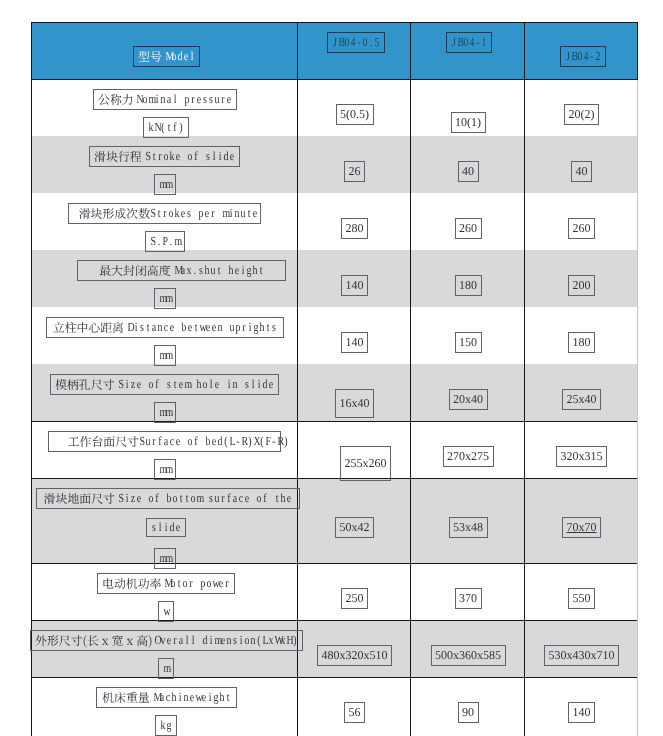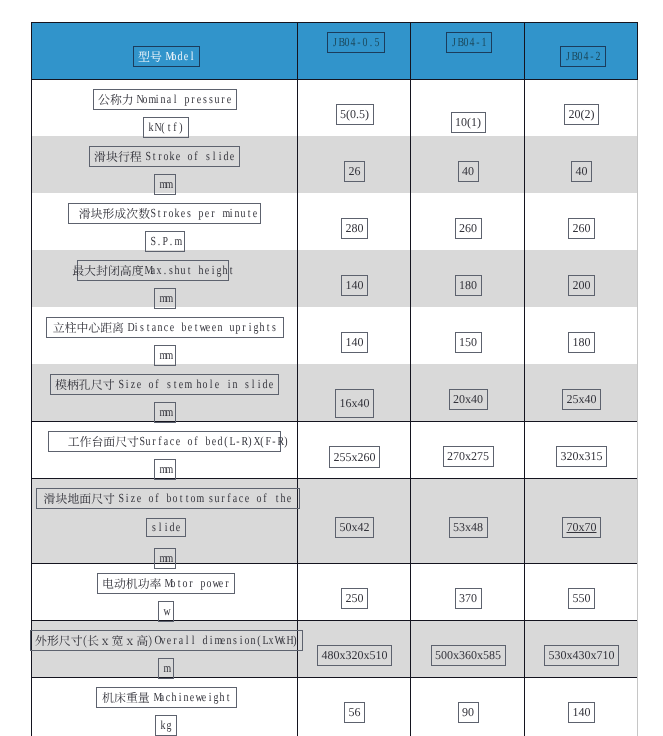--- a/index.html
+++ b/index.html
@@ -117,21 +117,21 @@
     </div>
     <div class="bx vbx" style="left: 341px; top: 218px; height: 21px;">
       <span class="val">280</span>
     </div>
     <div class="bx vbx" style="left: 454.5px; top: 218px; height: 21px;">
       <span class="val">260</span>
     </div>
     <div class="bx vbx" style="left: 568px; top: 218px; height: 21px;">
       <span class="val">260</span>
     </div>
-    <div class="bx" style="left: 77px; top: 260px; width: 152px; height: 21px;">
+    <div class="bx" style="left: 77px; top: 260px; width: 209px; height: 21px;">
       <span class="cn">最大封闭高度</span>
       <span class="sp"> </span>
       <span class="en"><i class="ch">M</i><i class="ch">a</i><i class="ch">x</i><i class="ch">.</i><i class="ch">s</i><i class="ch">h</i><i class="ch">u</i><i class="ch">t</i><i class="ch">&nbsp;</i><i class="ch">h</i><i class="ch">e</i><i class="ch">i</i><i class="ch">g</i><i class="ch">h</i><i class="ch">t</i></span>
     </div>
     <div class="bx" style="left: 154px; top: 288px; height: 21px;">
       <span class="en"><i class="ch">m</i><i class="ch">m</i></span>
     </div>
     <div class="bx vbx" style="left: 341px; top: 275px; height: 21px;">
       <span class="val">140</span>
     </div>
@@ -176,21 +176,21 @@
       <span class="val">25x40</span>
     </div>
     <div class="bx" style="left: 48px; top: 431px; width: 233px; height: 21px; padding-left: 32px;">
       <span class="cn">工作台面尺寸</span>
       <span class="sp"> </span>
       <span class="en"><i class="ch">S</i><i class="ch">u</i><i class="ch">r</i><i class="ch">f</i><i class="ch">a</i><i class="ch">c</i><i class="ch">e</i><i class="ch">&nbsp;</i><i class="ch">o</i><i class="ch">f</i><i class="ch">&nbsp;</i><i class="ch">b</i><i class="ch">e</i><i class="ch">d</i><i class="ch">(</i><i class="ch">L</i><i class="ch">-</i><i class="ch">R</i><i class="ch">)</i><i class="ch">X</i><i class="ch">(</i><i class="ch">F</i><i class="ch">-</i><i class="ch">R</i><i class="ch">)</i></span>
     </div>
     <div class="bx" style="left: 154px; top: 459px; height: 21px;">
       <span class="en"><i class="ch">m</i><i class="ch">m</i></span>
     </div>
-    <div class="bx vbx" style="left: 329px; top: 446px; height: 22px;">
+    <div class="bx vbx" style="left: 340px; top: 446px; height: 35px;">
       <span class="val">255x260</span>
     </div>
     <div class="bx vbx" style="left: 442.5px; top: 446px; height: 21px;">
       <span class="val">270x275</span>
     </div>
     <div class="bx vbx" style="left: 556px; top: 446px; height: 21px;">
       <span class="val">320x315</span>
     </div>
     <div class="bx" style="left: 36px; top: 488px; width: 264px; height: 21px;">
       <span class="cn">滑块地面尺寸</span>

